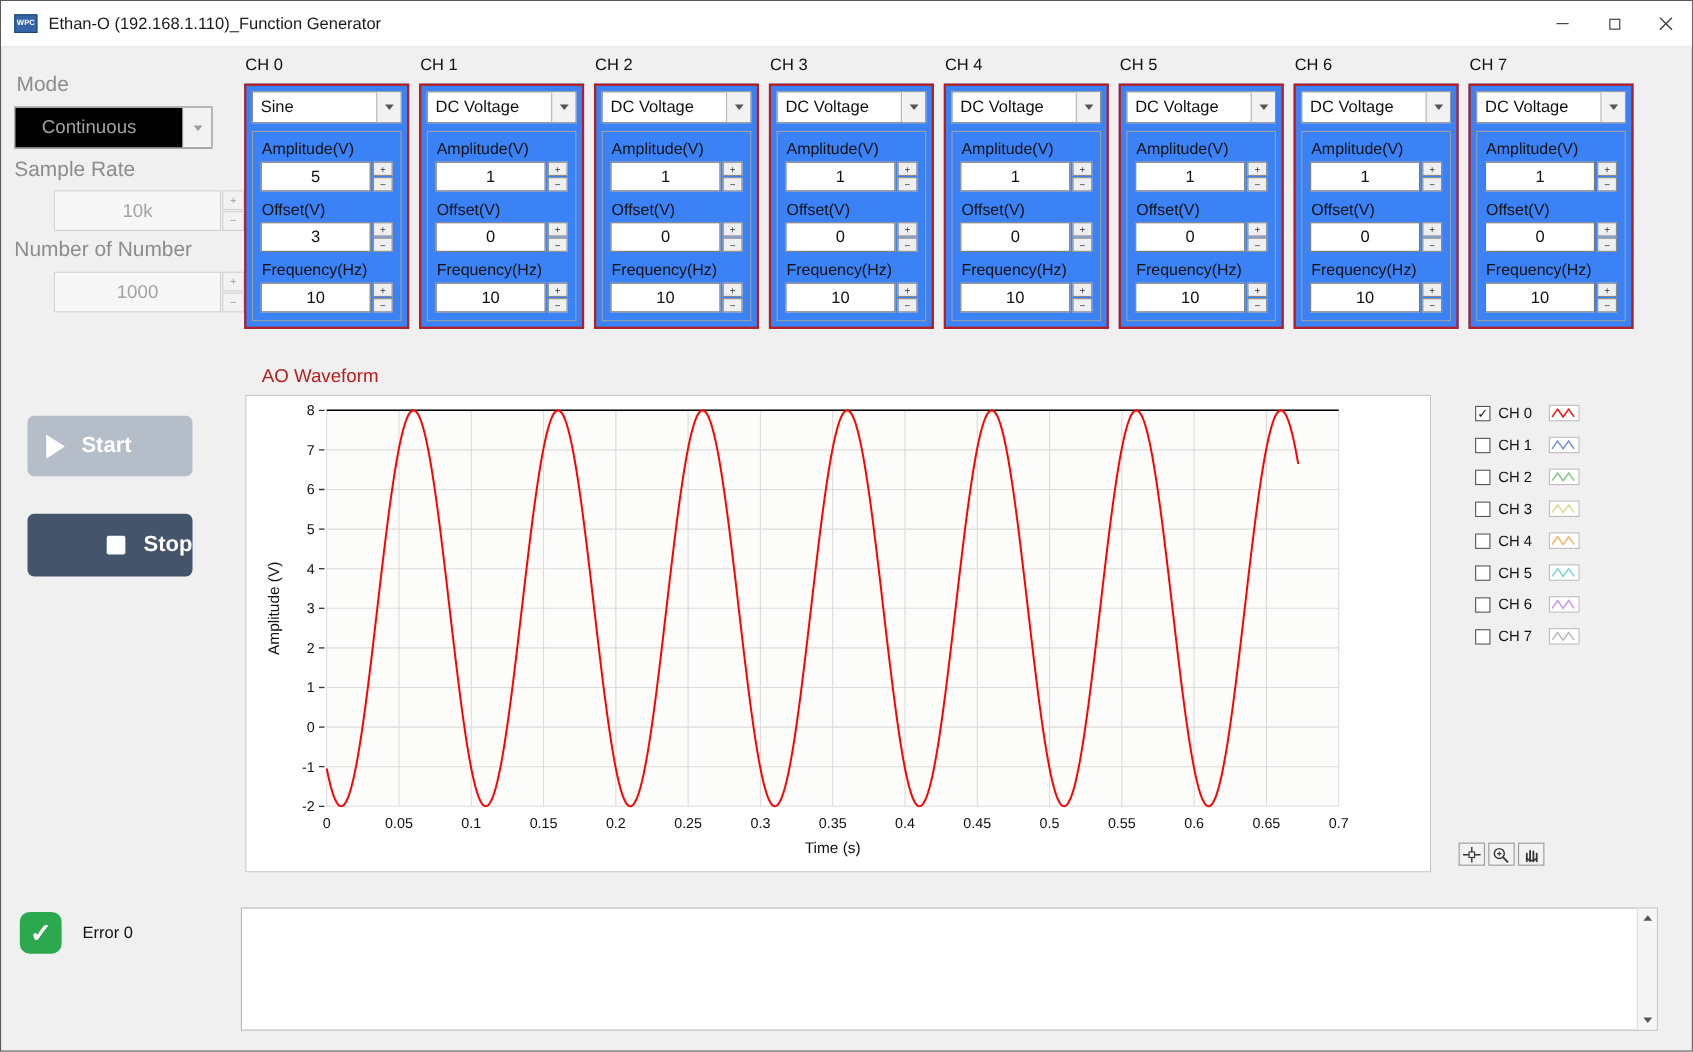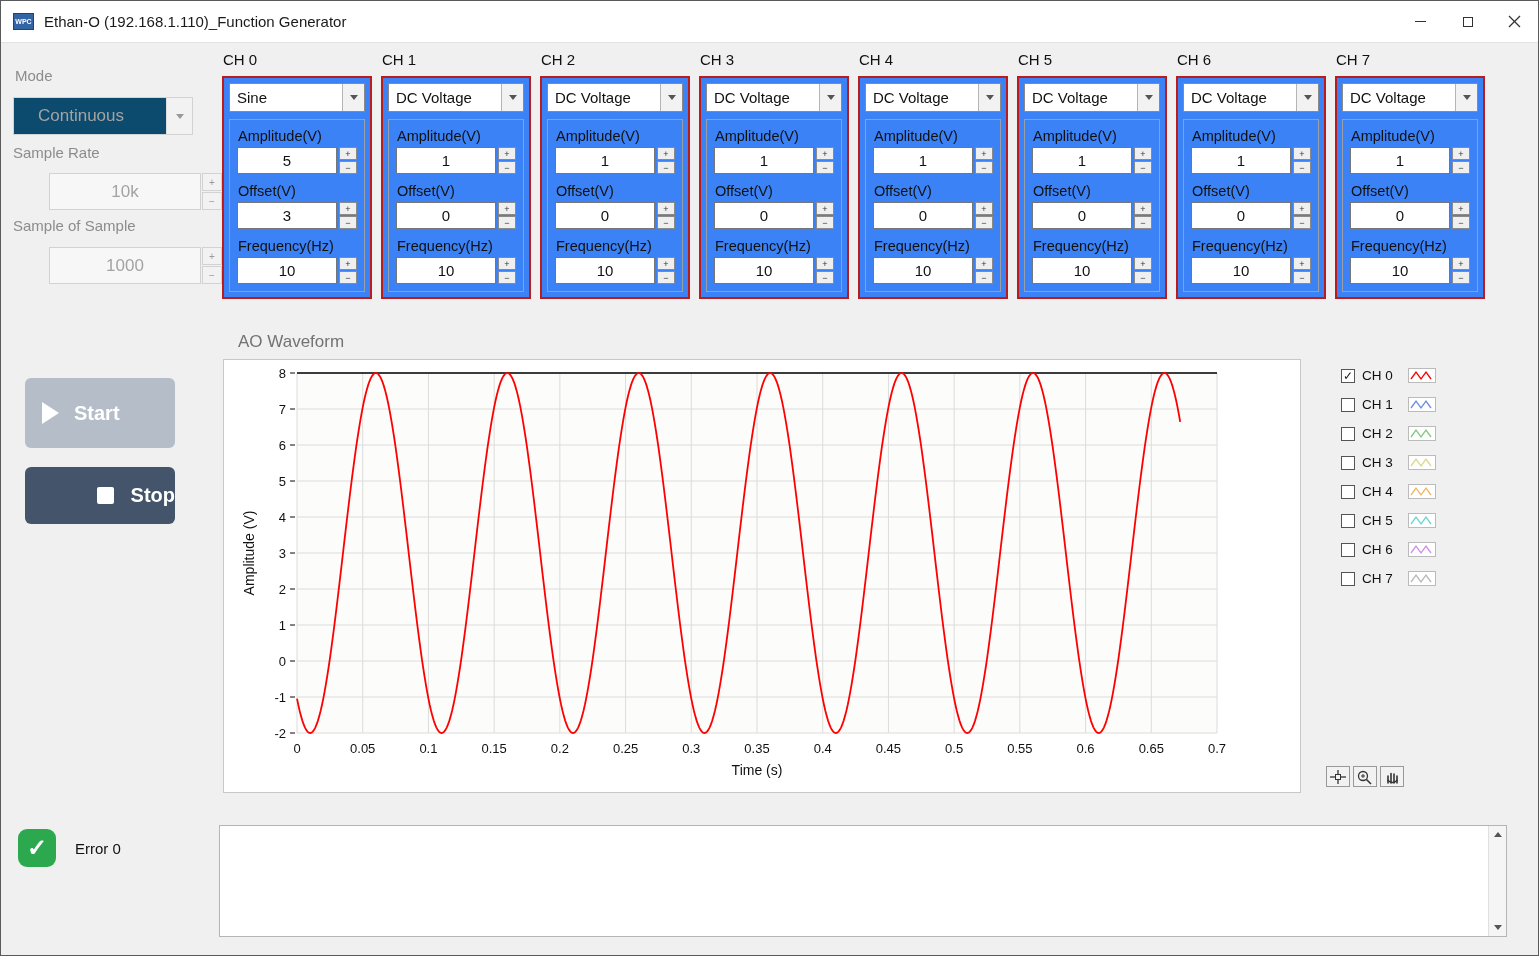--- a/index.html
+++ b/index.html
@@ -23,24 +23,24 @@
     color: #fff; font-size: 7px; font-weight: bold;
     display: flex; align-items: center; justify-content: center;
   }
   .win-title { margin-left: 10px; font-size: 15px; color: #1a1a1a; }
   .win-controls { margin-left: auto; display: flex; height: 100%; }
   .win-btn { width: 47px; height: 100%; display: flex; align-items: center; justify-content: center; }
   .min-glyph { width: 11px; border-top: 1px solid #333; display: block; }
   .max-glyph { width: 10px; height: 10px; border: 1px solid #333; display: block; }
 
   
-  .lp-label { position: absolute; font-size: 15px; color: #8c8c8c; text-align: right; }
+  .lp-label { position: absolute; font-size: 19px; color: #8c8c8c; text-align: right; }
   .lp-dropdown {
     position: absolute; left: 12px; top: 96px; width: 180px; height: 38px;
-    background: #0c4a6e; border: 1px solid #d2d2d2;
+    background: #000000; border: 1px solid #d2d2d2;
     display: flex; align-items: center; font-size: 17px; color: #a3a3a3;
     padding-left: 24px;
   }
   .lp-dd-arrow {
     margin-left: auto; width: 26px; height: 100%;
     border-left: 1px solid #dedede; background: #f2f2f2;
     display: flex; align-items: center; justify-content: center;
   }
   .caret-down { width: 0; height: 0; border-left: 4px solid transparent; border-right: 4px solid transparent; border-top: 5px solid #9a9a9a; }
   .lp-numeric { position: absolute; display: flex; padding-left: 36px; }
@@ -52,21 +52,21 @@
   .lp-stepper { width: 20px; display: flex; flex-direction: column; margin-left: 1px; }
   .lp-step-btn {
     height: 18px; border: 1px solid #d2d2d2; background: #f2f2f2;
     font-size: 10px; color: #9a9a9a; display: flex; align-items: center; justify-content: center;
     margin-bottom: 1px;
   }
   .big-btn {
     position: absolute; width: 150px; border-radius: 6px;
     display: flex; align-items: center; color: #fff; font-size: 20px; font-weight: bold;
   }
-  .start-btn { left: 24px; top: 377px; height: 70px; background: #b5bdc9; padding-left: 17px; gap: 15px; }
+  .start-btn { left: 24px; top: 377px; height: 55px; background: #b5bdc9; padding-left: 17px; gap: 15px; }
   .stop-btn  { left: 24px; top: 466px; height: 57px; background: #44546a; padding-left: 21px; gap: 17px; justify-content: flex-end; }
   .play-icon { width: 0; height: 0; border-top: 11px solid transparent; border-bottom: 11px solid transparent; border-left: 17px solid #ffffff; }
   .stop-icon { width: 17px; height: 17px; background: #ffffff; border-radius: 2px; }
 
   
   .channels { position: absolute; left: 221px; top: 50px; display: flex; gap: 9px; }
   .channel { width: 150px; }
   .ch-name { font-size: 15px; color: #111; height: 25px; padding-left: 1px; }
   .ch-box { border: 2px solid #b91c1c; background: #3b82f6; padding: 5px; }
   .dropdown {
@@ -88,21 +88,21 @@
   }
   .stepper { width: 18px; margin-left: 2px; display: flex; flex-direction: column; justify-content: center; }
   .step-btn {
     height: 13px; border: 1px solid #8a8a8a; background: #efefef;
     font-size: 9px; color: #333; display: flex; align-items: center; justify-content: center;
     margin-bottom: 1px;
   }
   .step-btn:last-child { margin-bottom: 0; }
 
   
-  .chart-title { position: absolute; left: 237px; top: 331px; font-size: 17px; color: #737373; }
+  .chart-title { position: absolute; left: 237px; top: 331px; font-size: 17px; color: #b91c1c; }
   .chart-container {
     position: absolute; left: 222px; top: 358px; width: 1078px; height: 434px;
     background: #ffffff; border: 1px solid #c8c8c8;
   }
   #chart-svg text { font-family: "Liberation Sans", sans-serif; }
 
   
   .legend { position: absolute; left: 1340px; top: 360px; }
   .legend-item { display: flex; align-items: center; height: 29px; }
   .lcheck {
@@ -174,21 +174,21 @@
 
 <div class="lp-label" style="left:12px; top:143px;">Sample Rate</div>
 <div class="lp-numeric" style="left:12px; top:172px;">
   <div class="lp-numfield">10k</div>
   <div class="lp-stepper">
     <div class="lp-step-btn">+</div>
     <div class="lp-step-btn">−</div>
   </div>
 </div>
 
-<div class="lp-label" style="left:12px; top:216px;">Sample of Sample</div>
+<div class="lp-label" style="left:12px; top:216px;">Number of Number</div>
 <div class="lp-numeric" style="left:12px; top:246px;">
   <div class="lp-numfield">1000</div>
   <div class="lp-stepper">
     <div class="lp-step-btn">+</div>
     <div class="lp-step-btn">−</div>
   </div>
 </div>
 
 <div class="big-btn start-btn">
   <span class="play-icon"></span>

